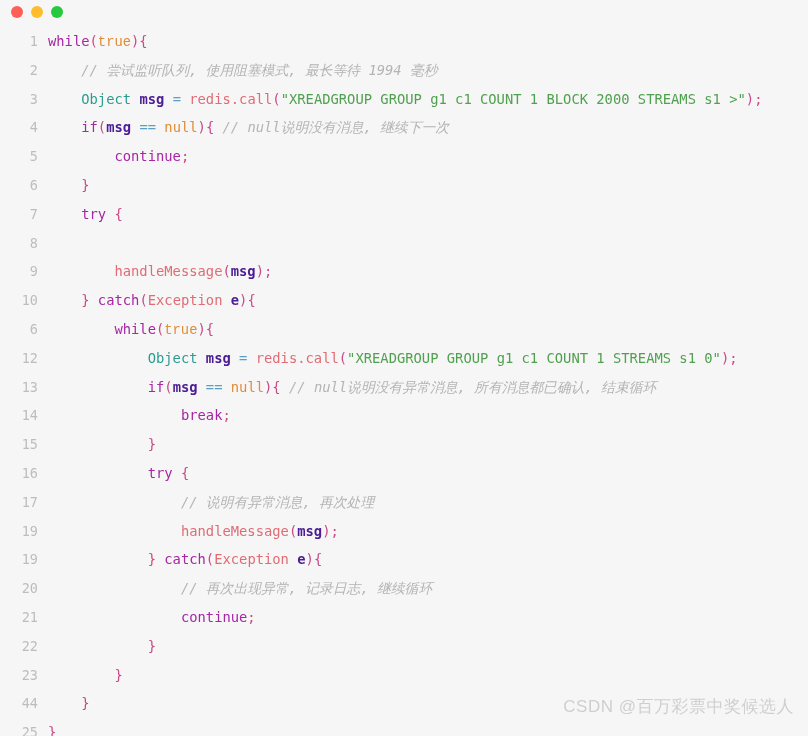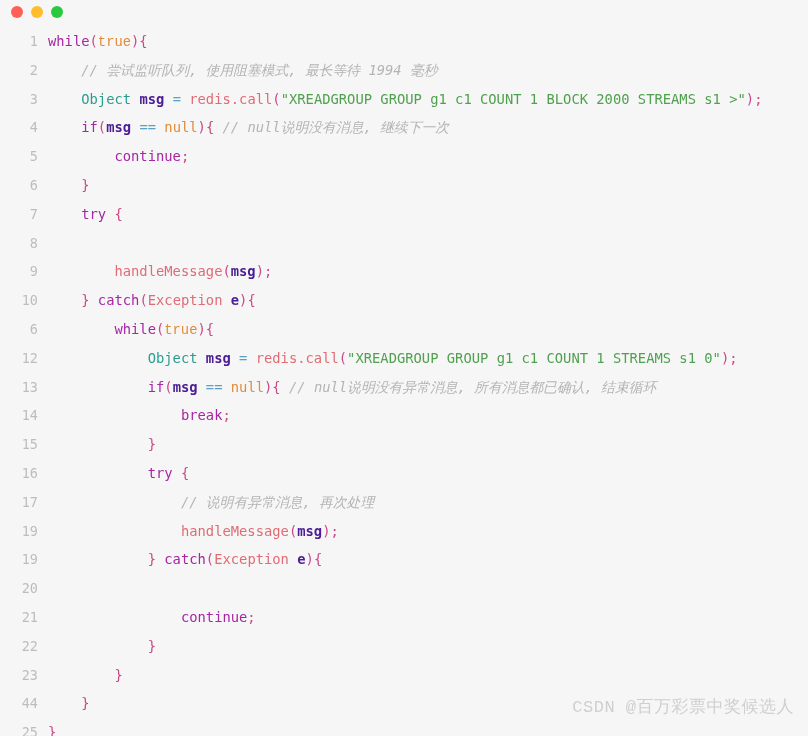--- a/index.html
+++ b/index.html
@@ -85,21 +85,21 @@
   .t-str     { color: #50a14f; }           
   .t-cmt     { color: #b4b4b4; font-style: italic; }
   .t-plain   { color: #6b6b6b; }
 
   .watermark {
     position: absolute;
     right: 14px;
     bottom: 18px;
     color: #cfcfcf;
     font-size: 17px;
-    font-family: Liberation Mono, monospace;
+    font-family: Liberation Sans, sans-serif;
     letter-spacing: 0.5px;
     user-select: none;
   }
 </style>
 </head>
 <body>
 
 <div class="window">
 
   <div class="titlebar">
@@ -121,21 +121,21 @@
       <div class="code-line"><span class="lineno">10</span><span class="line-code"><span class="t-plain">    </span><span class="t-punc">}</span><span class="t-plain"> </span><span class="t-kw">catch</span><span class="t-punc">(</span><span class="t-fn">Exception</span><span class="t-plain"> </span><span class="t-var">e</span><span class="t-punc">)</span><span class="t-punc">{</span></span></div>
       <div class="code-line"><span class="lineno">6</span><span class="line-code"><span class="t-plain">        </span><span class="t-kw">while</span><span class="t-punc">(</span><span class="t-lit">true</span><span class="t-punc">)</span><span class="t-punc">{</span></span></div>
       <div class="code-line"><span class="lineno">12</span><span class="line-code"><span class="t-plain">            </span><span class="t-type">Object</span><span class="t-plain"> </span><span class="t-var">msg</span><span class="t-plain"> </span><span class="t-op">=</span><span class="t-plain"> </span><span class="t-fn">redis</span><span class="t-fn">.</span><span class="t-fn">call</span><span class="t-punc">(</span><span class="t-str">"XREADGROUP GROUP g1 c1 COUNT 1 STREAMS s1 0"</span><span class="t-punc">)</span><span class="t-punc">;</span></span></div>
       <div class="code-line"><span class="lineno">13</span><span class="line-code"><span class="t-plain">            </span><span class="t-kw">if</span><span class="t-punc">(</span><span class="t-var">msg</span><span class="t-plain"> </span><span class="t-op">==</span><span class="t-plain"> </span><span class="t-null">null</span><span class="t-punc">)</span><span class="t-punc">{</span><span class="t-plain"> </span><span class="t-cmt">// null说明没有异常消息, 所有消息都已确认, 结束循环</span></span></div>
       <div class="code-line"><span class="lineno">14</span><span class="line-code"><span class="t-plain">                </span><span class="t-kw">break</span><span class="t-punc">;</span></span></div>
       <div class="code-line"><span class="lineno">15</span><span class="line-code"><span class="t-plain">            </span><span class="t-punc">}</span></span></div>
       <div class="code-line"><span class="lineno">16</span><span class="line-code"><span class="t-plain">            </span><span class="t-kw">try</span><span class="t-plain"> </span><span class="t-punc">{</span></span></div>
       <div class="code-line"><span class="lineno">17</span><span class="line-code"><span class="t-plain">                </span><span class="t-cmt">// 说明有异常消息, 再次处理</span></span></div>
       <div class="code-line"><span class="lineno">19</span><span class="line-code"><span class="t-plain">                </span><span class="t-fn">handleMessage</span><span class="t-punc">(</span><span class="t-var">msg</span><span class="t-punc">)</span><span class="t-punc">;</span></span></div>
       <div class="code-line"><span class="lineno">19</span><span class="line-code"><span class="t-plain">            </span><span class="t-punc">}</span><span class="t-plain"> </span><span class="t-kw">catch</span><span class="t-punc">(</span><span class="t-fn">Exception</span><span class="t-plain"> </span><span class="t-var">e</span><span class="t-punc">)</span><span class="t-punc">{</span></span></div>
-      <div class="code-line"><span class="lineno">20</span></div>
+      <div class="code-line"><span class="lineno">20</span><span class="line-code"><span class="t-plain">                </span><span class="t-cmt">// 再次出现异常, 记录日志, 继续循环</span></span></div>
       <div class="code-line"><span class="lineno">21</span><span class="line-code"><span class="t-plain">                </span><span class="t-kw">continue</span><span class="t-punc">;</span></span></div>
       <div class="code-line"><span class="lineno">22</span><span class="line-code"><span class="t-plain">            </span><span class="t-punc">}</span></span></div>
       <div class="code-line"><span class="lineno">23</span><span class="line-code"><span class="t-plain">        </span><span class="t-punc">}</span></span></div>
       <div class="code-line"><span class="lineno">44</span><span class="line-code"><span class="t-plain">    </span><span class="t-punc">}</span></span></div>
       <div class="code-line"><span class="lineno">25</span><span class="line-code"><span class="t-punc">}</span></span></div>
     </div>
 
   <div class="watermark">CSDN @百万彩票中奖候选人</div>
 
 </div>

